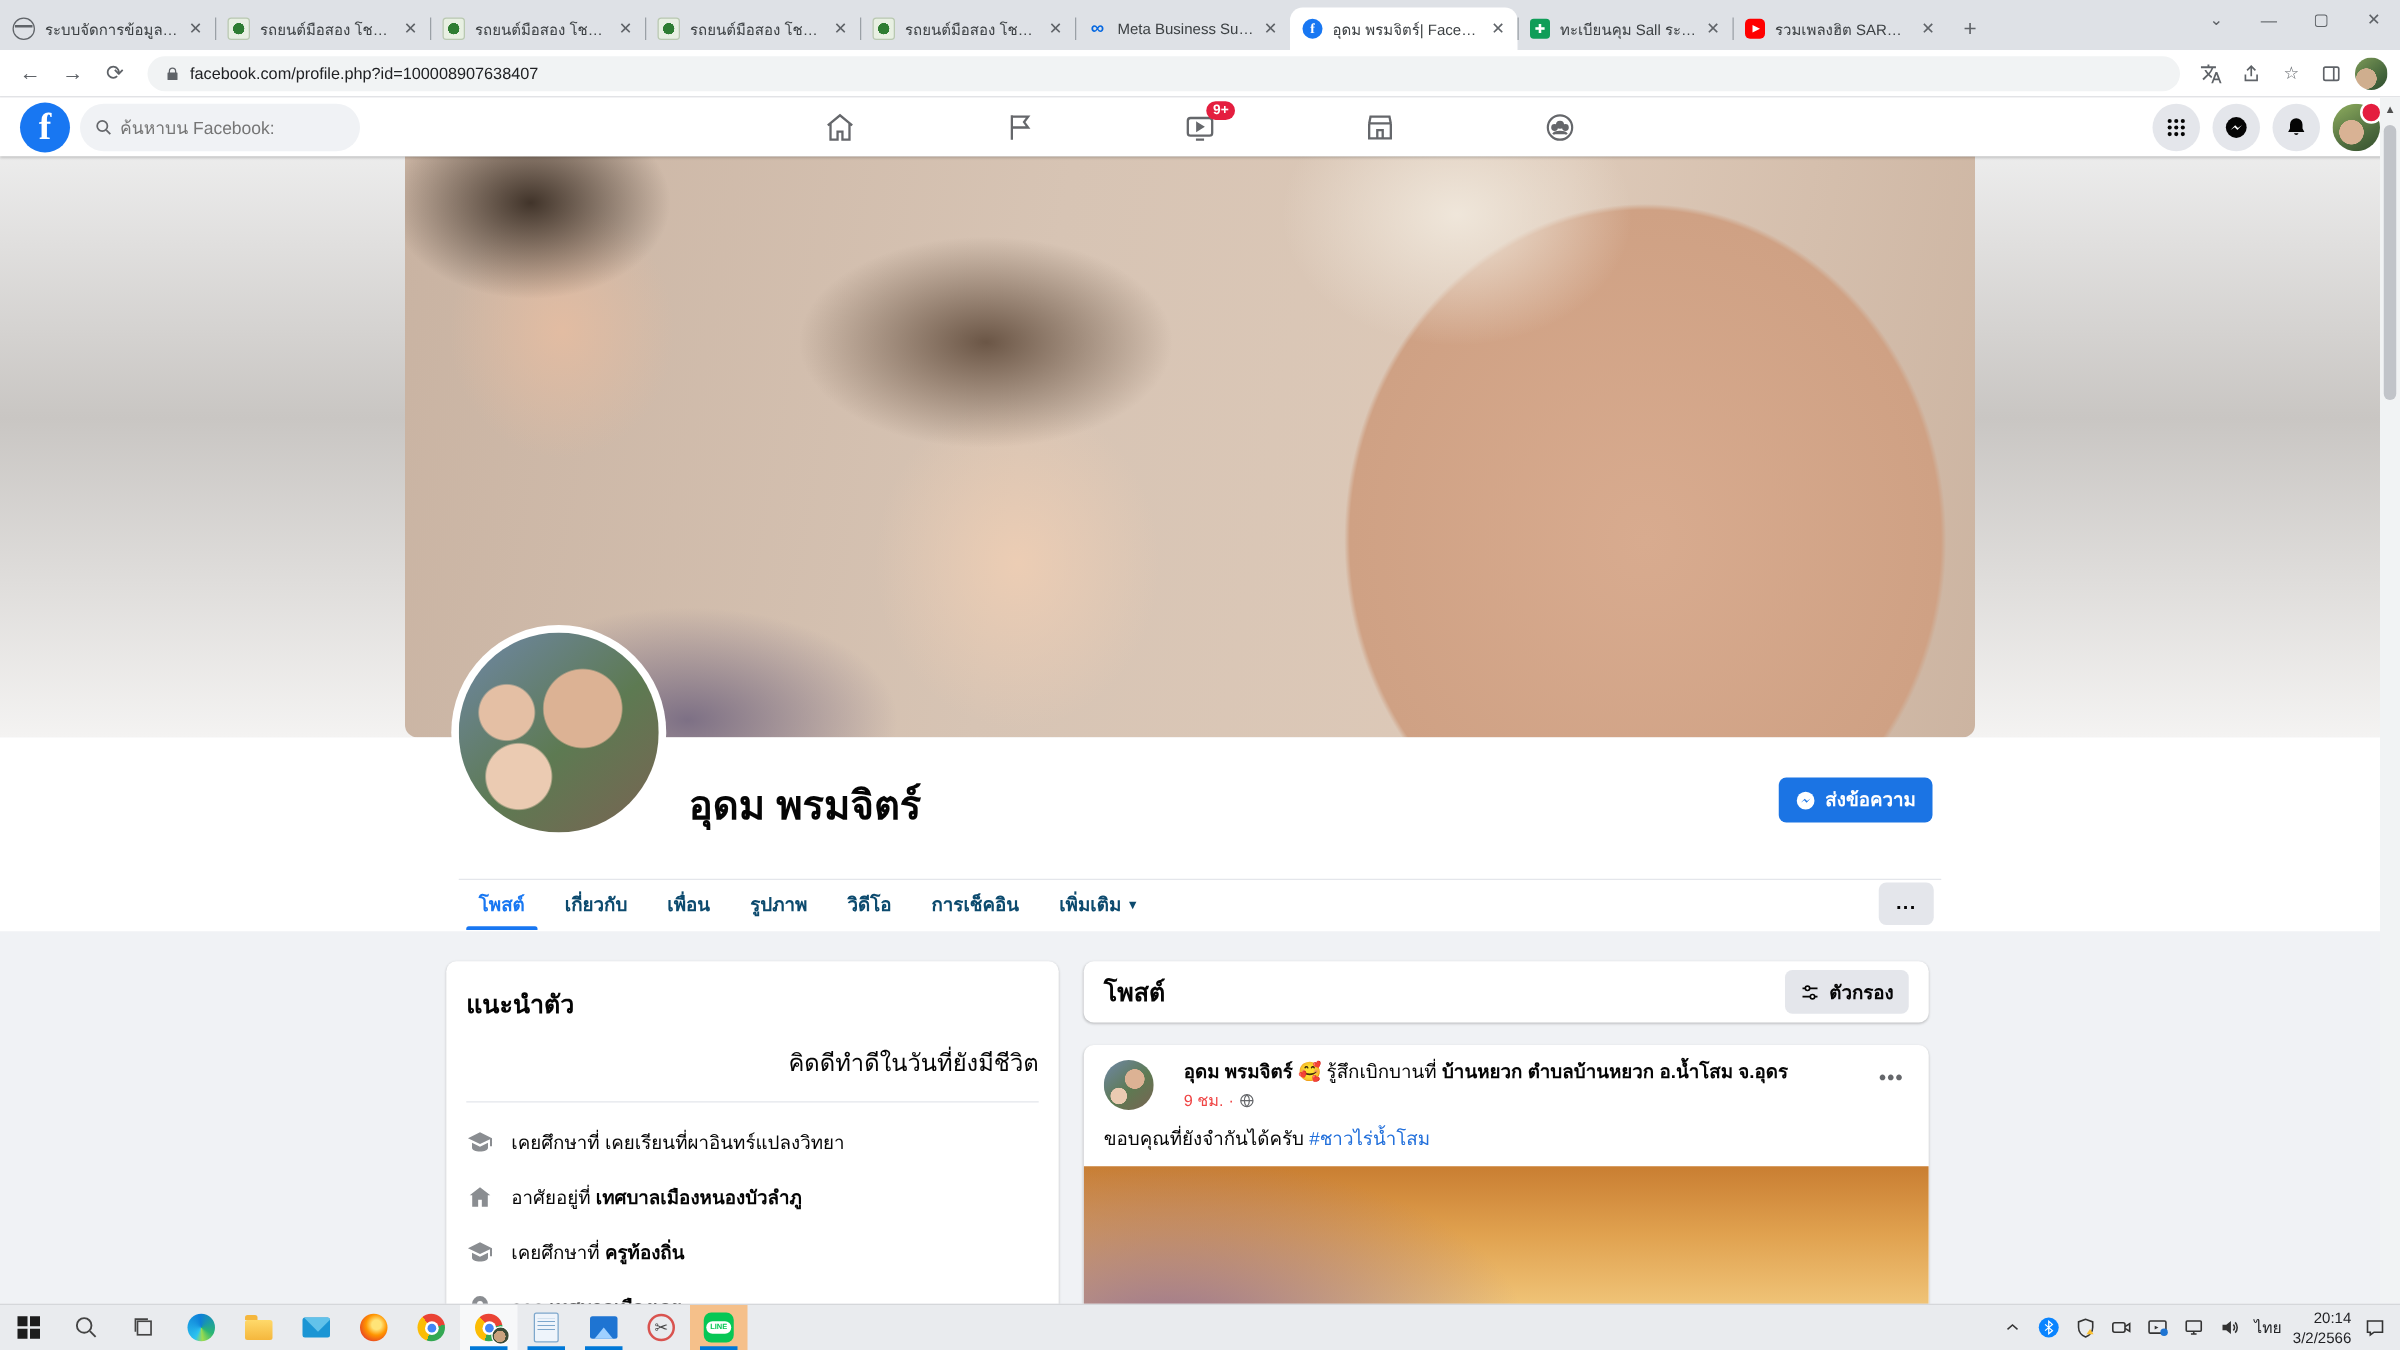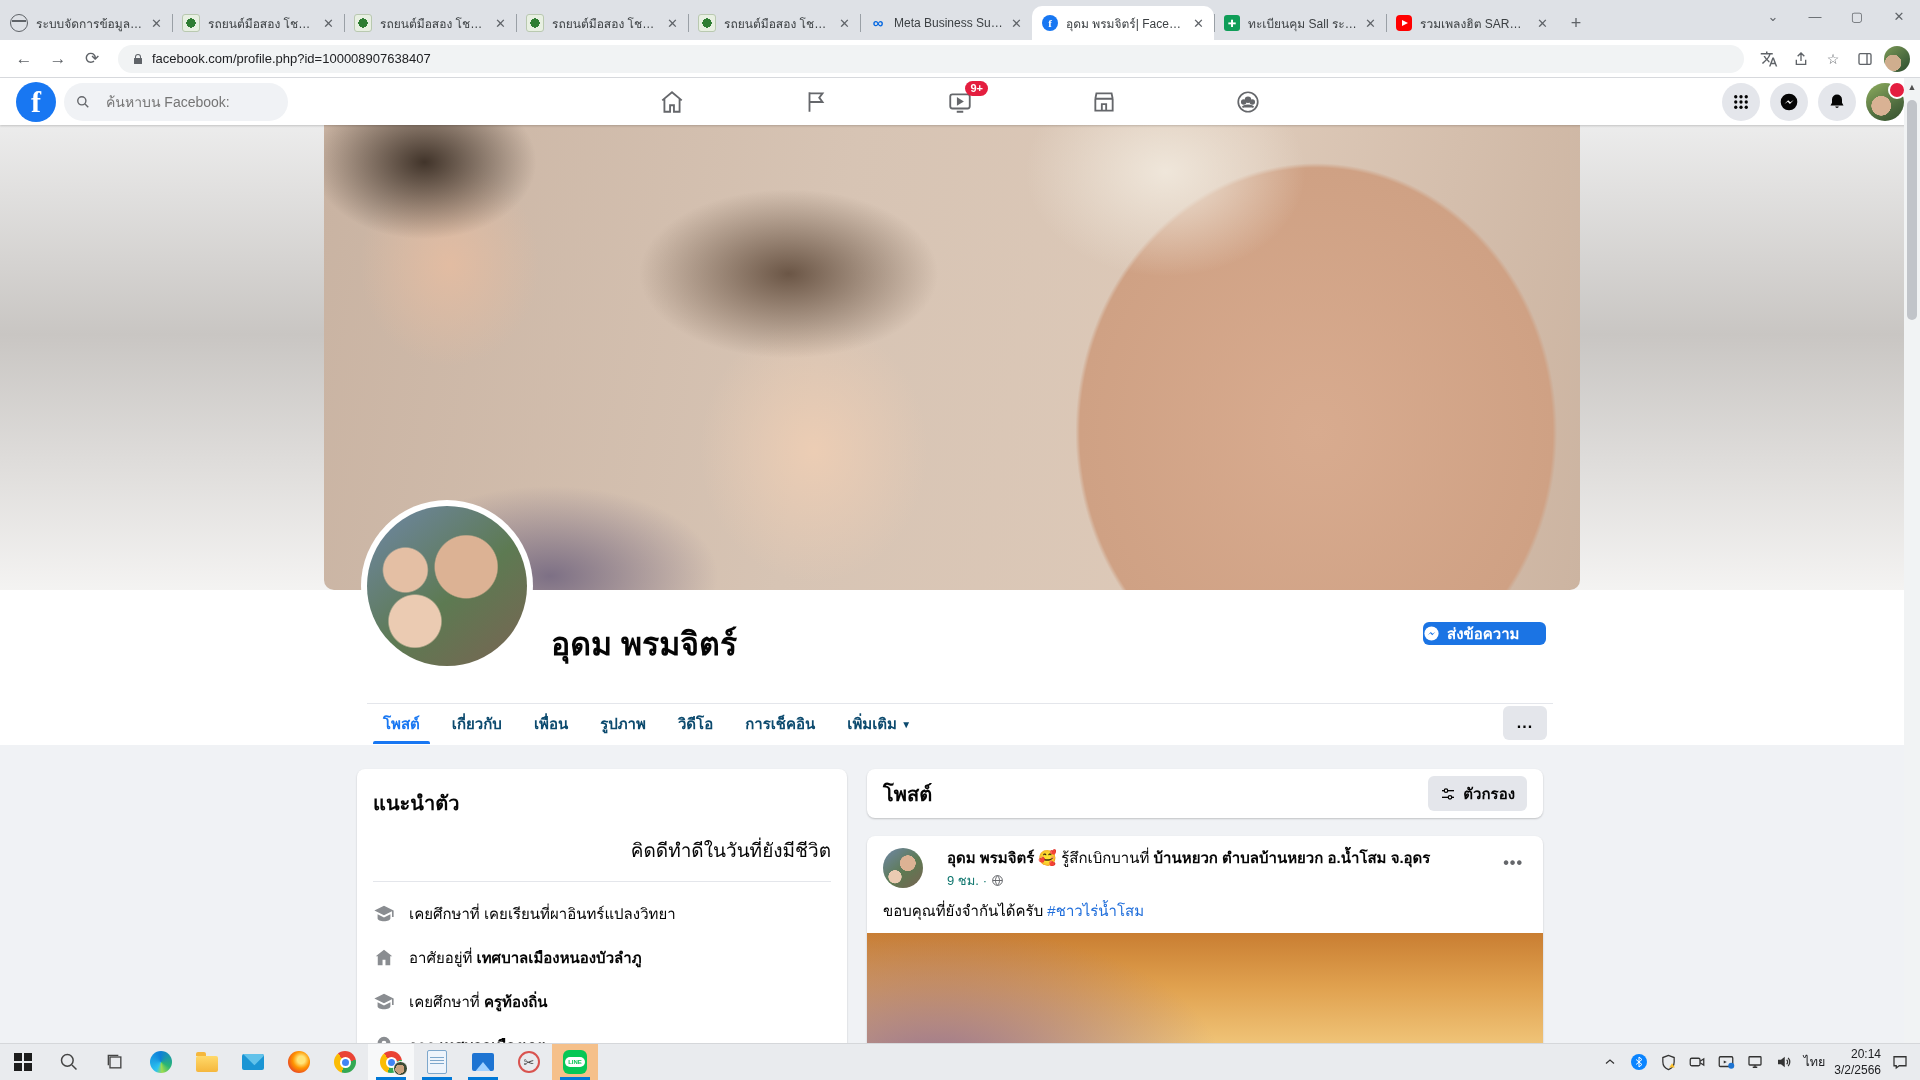--- a/index.html
+++ b/index.html
@@ -26,21 +26,21 @@
   .wctrl{width:42px;height:32px;display:flex;align-items:center;justify-content:center;color:#5f6368;font-size:13px;}
   
   .toolbar{position:absolute;top:40px;left:0;right:0;height:38px;background:#fff;border-bottom:1px solid #dadce0;display:flex;align-items:center;padding:0 10px;box-sizing:border-box;gap:6px;}
   .navbtn{width:28px;height:28px;display:flex;align-items:center;justify-content:center;color:#5f6368;font-size:17px;}
   .urlbar{flex:1;height:28px;background:#f1f3f4;border-radius:14px;display:flex;align-items:center;gap:8px;padding:0 14px;margin:0 6px;color:#202124;font-size:13px;}
   .toolbar .ricon{width:26px;height:26px;display:flex;align-items:center;justify-content:center;color:#5f6368;font-size:14px;}
   .avatar-mini{width:26px;height:26px;border-radius:50%;background:radial-gradient(circle at 35% 65%,#cfae8e 0 34%,transparent 35%),linear-gradient(140deg,#7d9a57,#42633b 70%,#2f4a2c);}
   
   .fbheader{position:absolute;top:78px;left:0;right:0;height:47px;background:#fff;box-shadow:0 1px 2px rgba(0,0,0,.18);display:flex;align-items:center;padding:0 16px;box-sizing:border-box;z-index:5;}
   .fblogo{width:40px;height:40px;border-radius:50%;background:#1877f2;color:#fff;font-size:30px;font-weight:bold;display:flex;align-items:center;justify-content:center;font-family:"Liberation Serif",serif;}
-  .fbsearch{margin-left:8px;width:224px;height:38px;background:#f0f2f5;border-radius:19px;display:flex;align-items:center;padding:0 12px;gap:14px;box-sizing:border-box;}
+  .fbsearch{margin-left:8px;width:224px;height:38px;background:#f0f2f5;border-radius:19px;display:flex;align-items:center;padding:0 12px;gap:4px;box-sizing:border-box;}
   .fbsearch input{border:0;background:transparent;outline:none;font-size:14px;color:#65676b;width:160px;font-family:inherit;}
   .fbnav{position:absolute;left:50%;transform:translateX(-50%);display:flex;gap:104px;color:#65676b;}
   .fbnav .ni{position:relative;width:40px;display:flex;justify-content:center;}
   .badge{position:absolute;top:-8px;right:-8px;background:#e41e3f;color:#fff;font-size:11px;font-weight:bold;border-radius:9px;padding:1.5px 5px;}
   .fbright{margin-left:auto;display:flex;gap:10px;align-items:center;}
   .circbtn{width:38px;height:38px;border-radius:50%;background:#e4e6eb;display:flex;align-items:center;justify-content:center;color:#050505;position:relative;}
   .fbavatar{width:38px;height:38px;border-radius:50%;background:radial-gradient(circle at 40% 60%,#d9b294 0 30%,transparent 31%),linear-gradient(150deg,#8fae5f,#4e6b3e 65%,#35502e);position:relative;}
   .reddot{position:absolute;top:-2px;right:-2px;width:14px;height:14px;border-radius:50%;background:#e41e3f;border:2px solid #fff;}
   
   .coverband{position:absolute;top:125px;left:0;right:16px;height:465px;background:linear-gradient(180deg,#ececec 0%,#c9c6c3 45%,#f4f3f2 100%);}
@@ -57,21 +57,21 @@
       linear-gradient(100deg,#c9b3a2 0%,#d7c4b4 40%,#ddc9b8 70%,#ccb4a1 100%);}
   .whiteband{position:absolute;top:590px;left:0;right:0;height:155px;background:#fff;}
   .bigavatar{position:absolute;left:361px;top:500px;width:172px;height:172px;border-radius:50%;background:#fff;z-index:6;display:flex;align-items:center;justify-content:center;}
   .bigavatar .inner{width:160px;height:160px;border-radius:50%;
     background:
       radial-gradient(circle at 30% 72%, #ebcbb2 0 16%, rgba(0,0,0,0) 17%),
       radial-gradient(circle at 62% 38%, #dcb294 0 22%, rgba(0,0,0,0) 23%),
       radial-gradient(circle at 24% 40%, #e4bfa4 0 14%, rgba(0,0,0,0) 15%),
       linear-gradient(140deg,#6f87a8 0%,#5d7a52 55%,#7a6353 100%);}
   .pname{position:absolute;left:551px;top:618px;font-size:32px;font-weight:bold;color:#050505;z-index:6;}
-  .msgbtn{position:absolute;left:1423px;top:622px;width:123px;height:23px;background:#1b74e4;border-radius:6px;color:#fff;font-size:15px;font-weight:bold;display:flex;align-items:center;gap:7px;z-index:6;}
+  .msgbtn{position:absolute;left:1423px;top:622px;width:123px;height:36px;background:#1b74e4;border-radius:6px;color:#fff;font-size:15px;font-weight:bold;display:flex;align-items:center;justify-content:center;gap:7px;z-index:6;}
   .ptabs{position:absolute;left:367px;top:703px;right:367px;display:flex;border-top:1px solid #e4e6eb;padding-top:0;z-index:6;}
   .ptab{height:40px;display:flex;align-items:center;padding:0 16px;font-size:15px;font-weight:bold;color:#0c4a6e;position:relative;}
   .ptab.active{color:#1877f2;}
   .ptab.active::after{content:"";position:absolute;left:6px;right:6px;bottom:0;height:3px;background:#1877f2;border-radius:2px 2px 0 0;}
   .morebtn{position:absolute;left:1503px;top:706px;width:44px;height:34px;background:#e4e6eb;border-radius:6px;display:flex;align-items:center;justify-content:center;color:#050505;font-weight:bold;letter-spacing:1px;z-index:6;}
   
   .card{position:absolute;background:#fff;border-radius:8px;box-shadow:0 1px 2px rgba(0,0,0,.2);box-sizing:border-box;}
   .introcard{left:357px;top:769px;width:490px;height:400px;padding:18px 16px;}
   .introtitle{font-size:20px;font-weight:bold;color:#050505;}
   .bio{text-align:right;font-size:19px;color:#050505;margin-top:16px;}
@@ -82,21 +82,21 @@
   .postscard{left:867px;top:769px;width:676px;height:49px;display:flex;align-items:center;justify-content:space-between;padding:0 16px;}
   .poststitle{font-size:20px;font-weight:bold;color:#050505;}
   .filterbtn{height:35px;background:#e4e6eb;border-radius:6px;display:flex;align-items:center;gap:7px;padding:0 12px;font-size:15px;font-weight:bold;color:#050505;}
   .postcard{left:867px;top:836px;width:676px;height:240px;overflow:hidden;}
   .posthead{display:flex;padding:12px 16px 0;gap:24px;}
   .postavatar{width:40px;height:40px;border-radius:50%;flex:0 0 40px;
     background:radial-gradient(circle at 30% 72%, #ebcbb2 0 16%, rgba(0,0,0,0) 17%),radial-gradient(circle at 62% 38%, #dcb294 0 22%, rgba(0,0,0,0) 23%),linear-gradient(140deg,#6f87a8 0%,#5d7a52 55%,#7a6353 100%);}
   .postmeta{flex:1;}
   .pline1{font-size:15px;color:#050505;line-height:1.35;}
   .pline1 b{font-weight:bold;}
-  .pline2{font-size:13px;color:#0f766e;margin-top:2px;display:flex;align-items:center;gap:4px;}
+  .pline2{font-size:13px;color:#ef4444;margin-top:2px;display:flex;align-items:center;gap:4px;}
   .postdots{color:#65676b;font-weight:bold;letter-spacing:1px;padding:6px 4px;}
   .postbody{padding:8px 16px 10px;font-size:15px;color:#050505;}
   .hashtag{color:#216fdb;}
   .postimg{width:100%;height:120px;
     background:
       radial-gradient(ellipse 480px 240px at 10% 115%, #96708e 0%, rgba(150,112,142,0) 60%),
       linear-gradient(180deg,#c97e32 0%,#e0a14f 45%,#f2c97e 100%);}
   
   .scroll{position:absolute;top:78px;right:0;width:16px;bottom:36px;background:#f1f3f4;z-index:9;display:flex;flex-direction:column;align-items:center;}
   .scroll .up{color:#505050;font-size:9px;margin-top:4px;}

